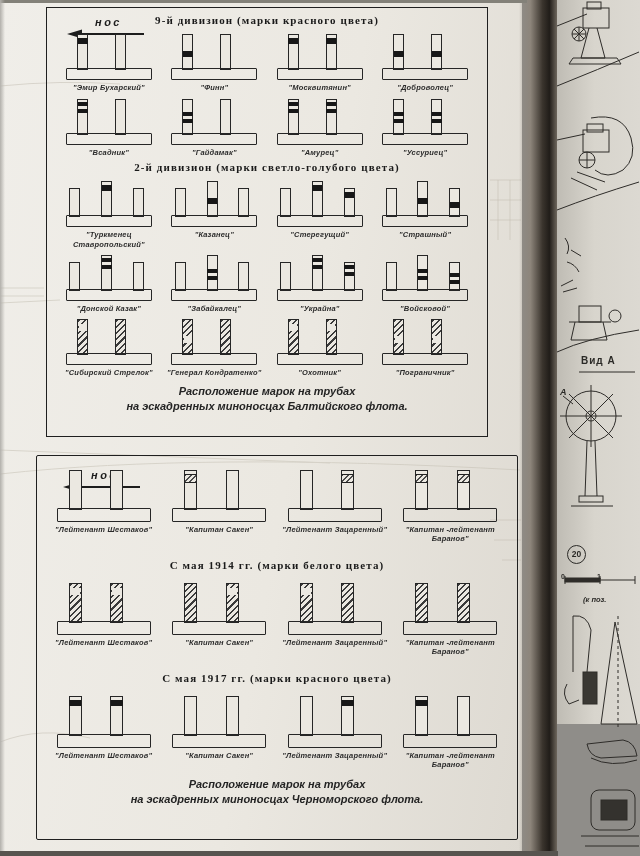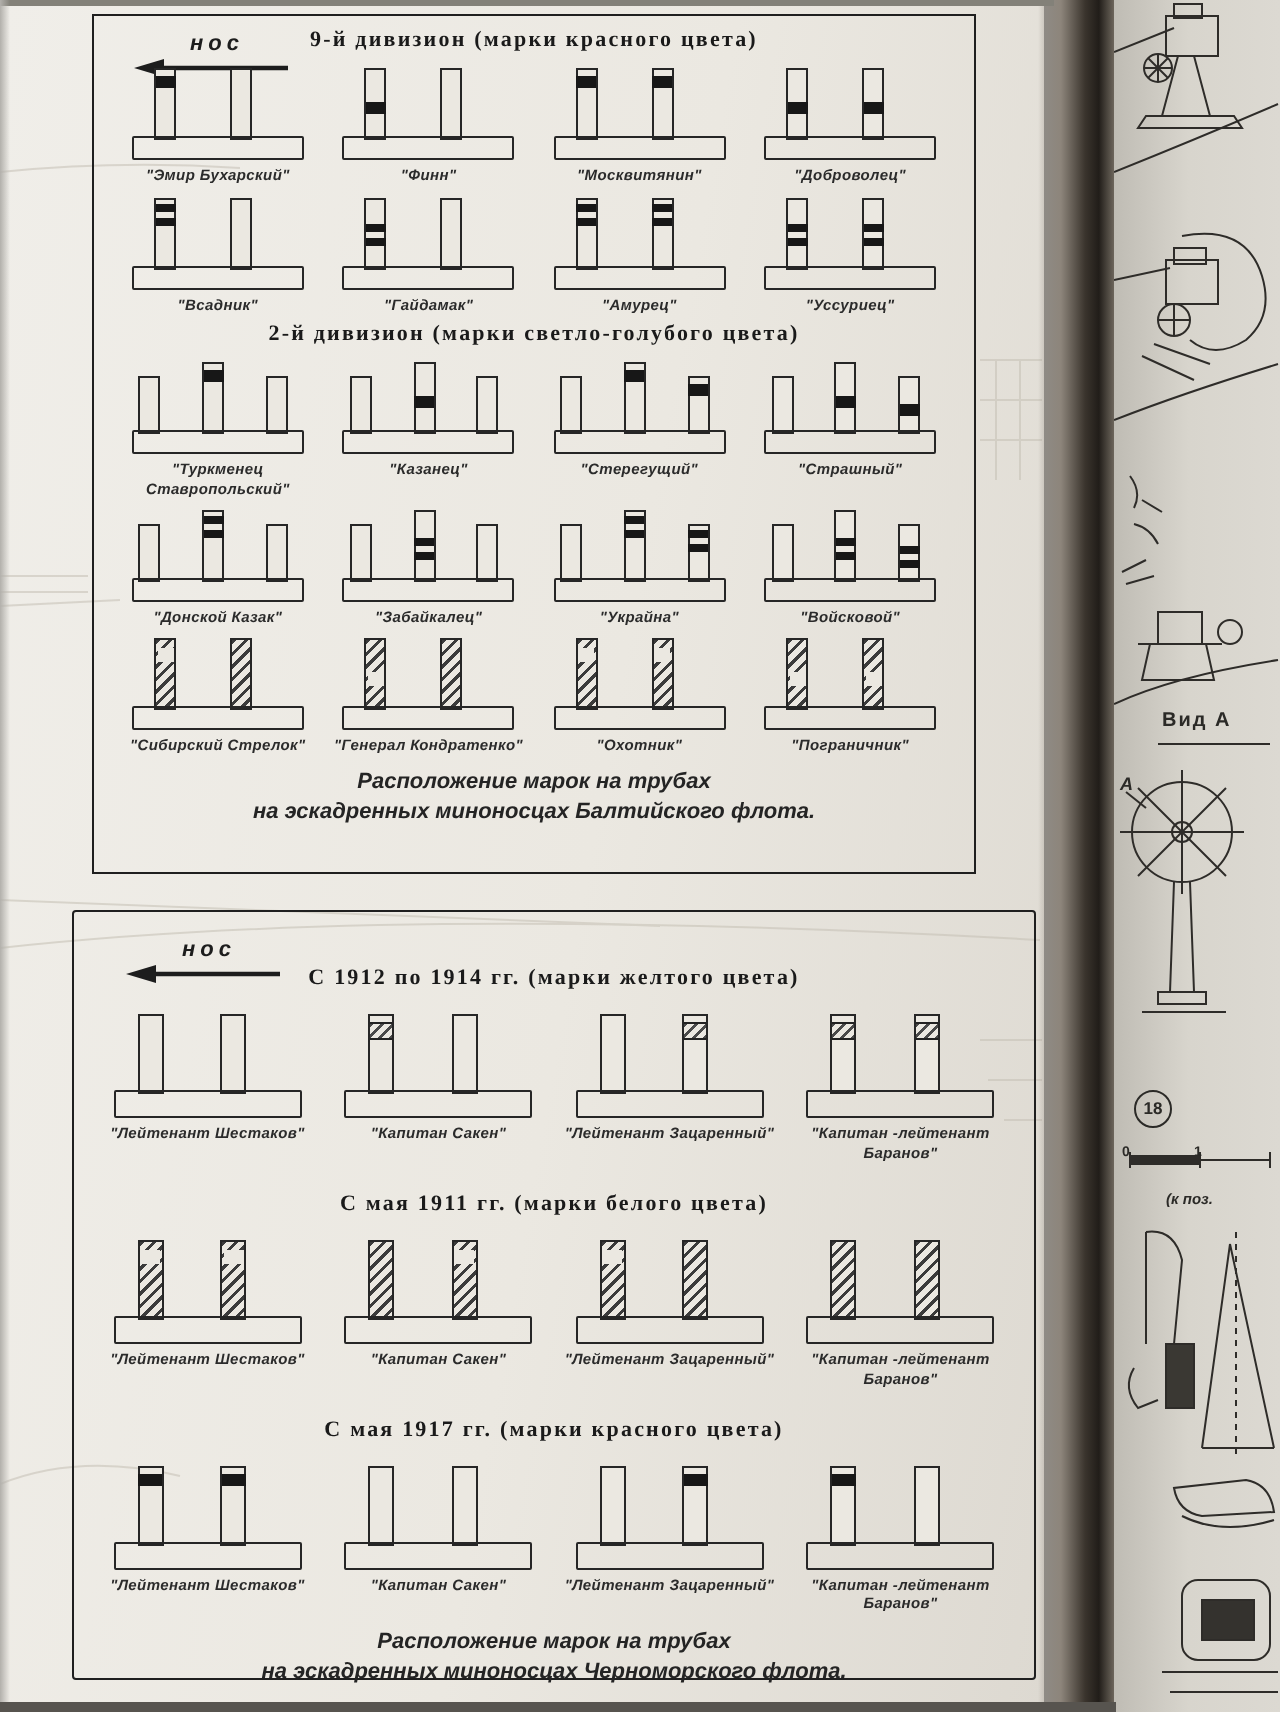--- a/index.html
+++ b/index.html
@@ -7,21 +7,21 @@
   body{width:640px;height:856px;overflow:hidden;background:#8f8d89;font-family:"Liberation Sans",sans-serif;}
   .photo{position:relative;width:640px;height:856px;background:#8f8d89;}
   .page-left{position:absolute;left:0;top:0;width:522px;height:856px;
     background:linear-gradient(100deg,#f0eee9 0%,#ebe8e1 55%,#ddd9d1 100%);}
   .ghost{position:absolute;left:0;top:0;}
   .edge-top{position:absolute;left:0;top:0;width:527px;height:3px;background:#838179;}
   .edge-bottom{position:absolute;left:0;bottom:0;width:558px;height:5px;background:#57544f;}
   .edge-left{position:absolute;left:0;top:0;width:5px;height:856px;background:linear-gradient(90deg,#b2b0ab,rgba(178,176,171,0));}
   .gutter{position:absolute;left:519px;top:0;width:38px;height:856px;
     background:linear-gradient(90deg,rgba(190,186,178,0) 0%,#8d857b 30%,#3a342d 62%,#211d19 80%,#6d665c 100%);}
-  .page-right{position:absolute;left:557px;top:0;width:83px;height:856px;
+  .page-right{position:absolute;left:557px;top:0;width:83px;height:724px;
     background:linear-gradient(90deg,#bfbcb4 0%,#d8d5cd 45%,#dcd9d2 100%);}
   .sketch{position:absolute;left:0;top:0;}
 
   .fleet-box{position:absolute;box-sizing:border-box;border:1.5px solid #1f1f1f;padding:3px 8px 0;background:transparent;}
   .baltic{left:46px;top:7px;width:442px;height:430px;}
   .blacksea{left:36px;top:455px;width:482px;height:385px;border-radius:2px;padding-top:12px;}
 
   .nose-group{position:absolute;display:flex;flex-direction:column;gap:1px;}
   .baltic .nose-group{left:20px;top:9px;}
   .blacksea .nose-group{left:26px;top:14px;}
@@ -345,21 +345,20 @@
 на эскадренных миноносцах Балтийского флота.</div>
       </div>
     <div class="fleet-box blacksea">
         <div class="nose-group">
           <span class="nose-label">нос</span>
           <svg class="bow-arrow" width="78" height="10" viewBox="0 0 78 10">
             <line x1="14" y1="5" x2="77" y2="5" stroke="#1d1d1d" stroke-width="2.2"></line>
             <polygon points="0,5 15,0.5 15,9.5" fill="#1d1d1d"></polygon>
           </svg>
         </div>
-        <div class="sec-heading">С 1912 по 1914 гг. (марки желтого цвета)</div>
         <div class="ship-row">
           <div class="ship">
             <div class="draw">
               <div class="funnel" style="left: 13%;"></div>
               <div class="funnel" style="left: 57%;"></div>
               <div class="hull"></div>
             </div>
             <div class="ship-label">"Лейтенант Шестаков"</div>
           </div>
           <div class="ship">
@@ -389,21 +388,21 @@
               </div>
               <div class="funnel" style="left: 57%;">
                 <div class="yband" style="top: 3px; height: 9px;"></div>
               </div>
               <div class="hull"></div>
             </div>
             <div class="ship-label">"Капитан -лейтенант
 Баранов"</div>
           </div>
         </div>
-        <div class="sec-heading">С мая 1911 гг. (марки белого цвета)</div>
+        <div class="sec-heading">С мая 1914 гг. (марки белого цвета)</div>
         <div class="ship-row">
           <div class="ship">
             <div class="draw">
               <div class="funnel hatched" style="left: 13%;">
                 <div class="wband" style="top: 4px; height: 7px;"></div>
               </div>
               <div class="funnel hatched" style="left: 57%;">
                 <div class="wband" style="top: 4px; height: 7px;"></div>
               </div>
               <div class="hull"></div>
@@ -533,21 +532,21 @@
         <path d="M61,616 V730" stroke-dasharray="3,3"></path>
         <path d="M30,744 q2,12 14,14 l36,-2 q-2,-14 -14,-16 z"></path>
         <path d="M34,758 q20,10 46,2"></path>
         <rect x="34" y="790" width="44" height="40" rx="8"></rect>
         <rect x="44" y="800" width="26" height="20" fill="#34322e"></rect>
         <path d="M24,836 H82 M28,846 H82"></path>
       </g>
     </svg>
     <span class="lbl vida">Вид А</span>
     <span class="lbl marka">А</span>
-    <span class="circ19">18</span>
+    <span class="circ19">20</span>
     <span class="lbl s0">0</span>
     <span class="lbl s1">1</span>
     <span class="lbl kpos">(к поз.</span>
   </div>
 
   <div class="edge-top"></div>
   <div class="edge-left"></div>
   <div class="edge-bottom"></div>
 </div>
 

